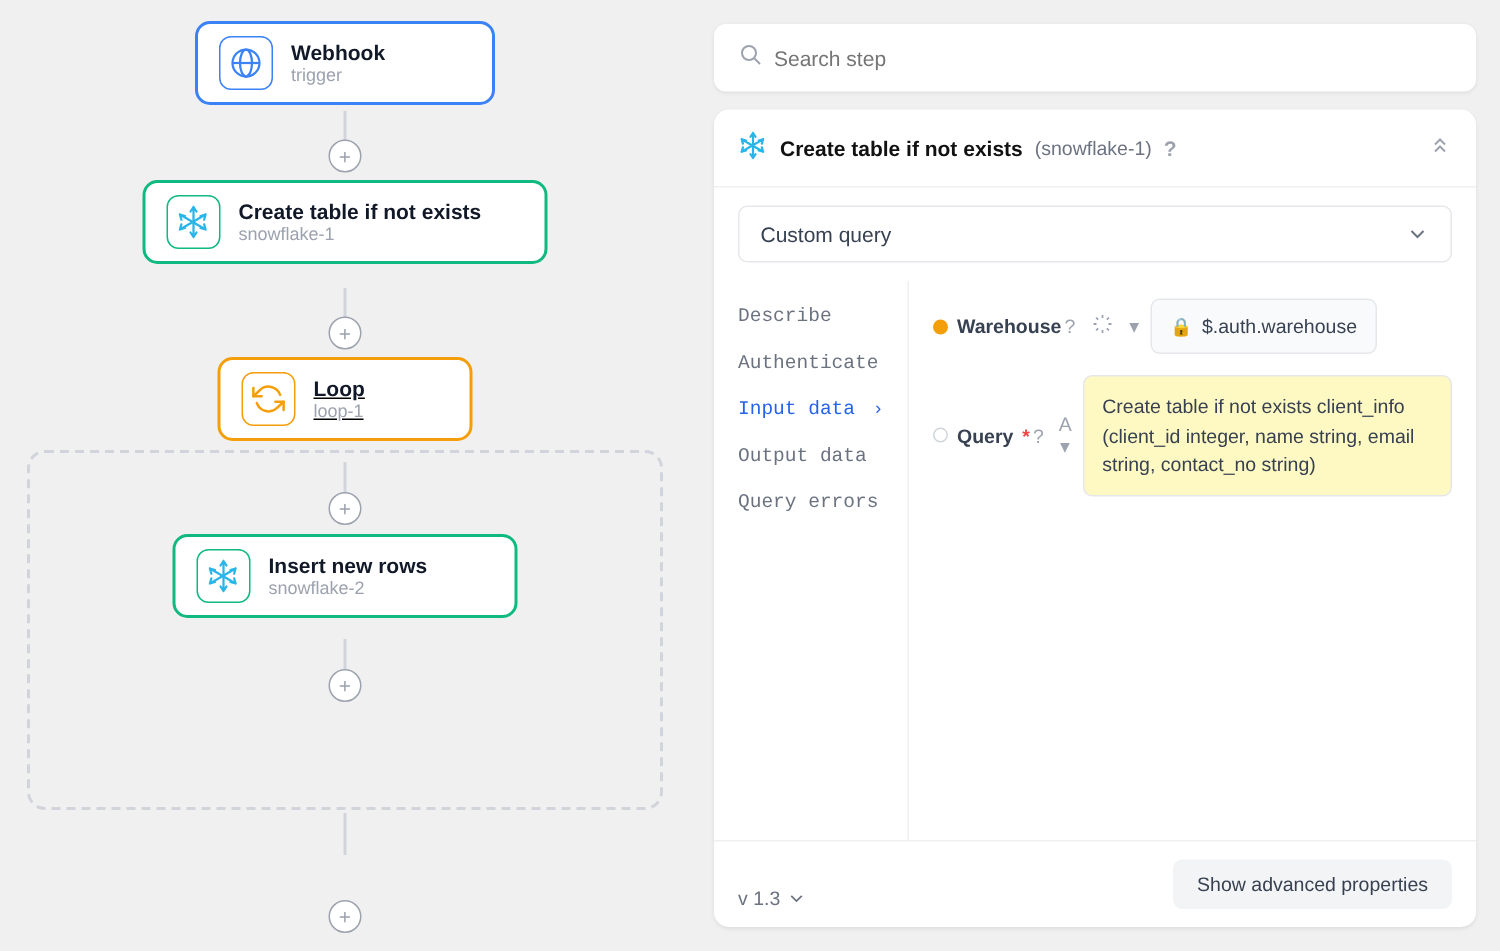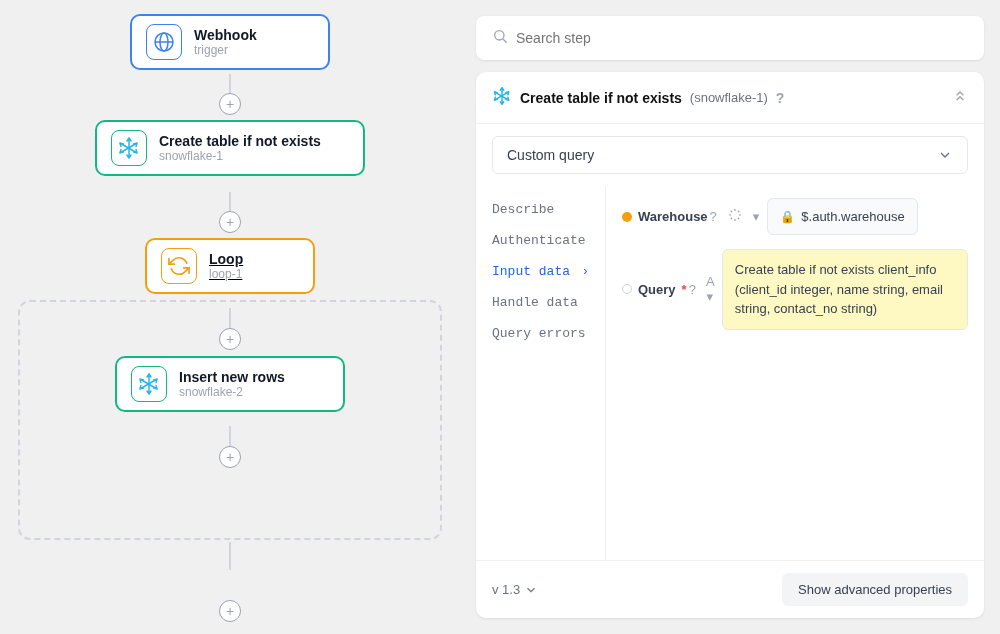--- a/index.html
+++ b/index.html
@@ -222,21 +222,21 @@
       color: #374151;
       min-height: 80px;
       line-height: 1.5;
     }
 
     
     .props-card-footer {
       padding: 12px 16px;
       border-top: 1px solid #f0f0f0;
       display: flex;
-      align-items: center;
+      align-items: flex-end;
       justify-content: space-between;
     }
     .version-badge {
       display: flex;
       align-items: center;
       gap: 4px;
       font-size: 13px;
       color: #6b7280;
       cursor: pointer;
     }
@@ -488,21 +488,21 @@
           <span>Describe</span>
         </div>
         <div class="tab-item">
           <span>Authenticate</span>
         </div>
         <div class="tab-item active">
           <span>Input data</span>
           <span class="tab-arrow">›</span>
         </div>
         <div class="tab-item">
-          <span>Handle data</span>
+          <span>Output data</span>
         </div>
         <div class="tab-item">
           <span>Query errors</span>
         </div>
       </div>
 
       <div class="tab-content">
 
         <div class="field-section">
           <div class="field-label-row">

